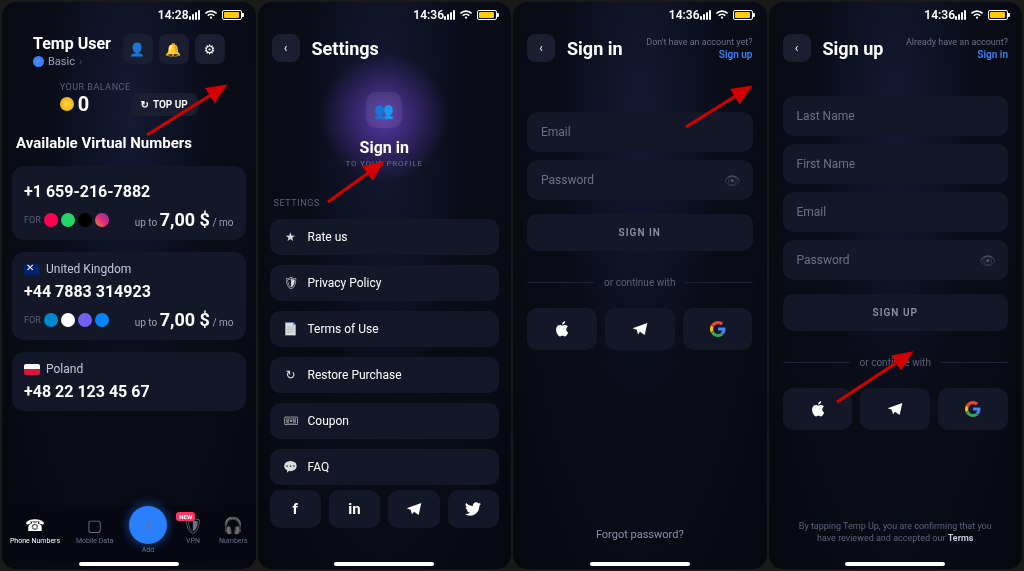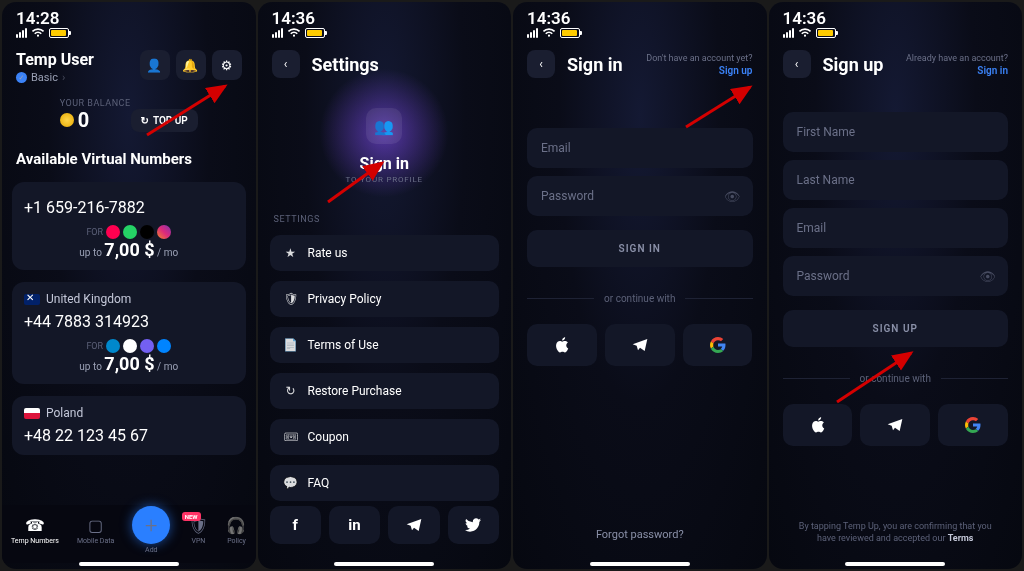--- a/index.html
+++ b/index.html
@@ -3,54 +3,54 @@
 <meta charset="utf-8">
 <style>
   * { box-sizing: border-box; margin: 0; padding: 0; font-family: -apple-system, BlinkMacSystemFont, "Segoe UI", Roboto, sans-serif; }
   body { background: #1a1a1a; display: flex; gap: 2px; padding: 2px; }
   .phone {
     width: 254px; height: 567px;
     background: radial-gradient(ellipse at 50% 20%, #141933 0%, #0a0c18 45%, #060810 100%);
     border-radius: 14px; overflow: hidden; position: relative; color: #fff; font-size: 12px;
     display: flex; flex-direction: column;
   }
-  .status-bar { display: flex; justify-content: space-between; padding: 6px 14px 2px; font-size: 17px; font-weight: 600; flex-direction: column; }
+  .status-bar { display: flex; justify-content: flex-end; padding: 6px 14px 2px; font-size: 12px; font-weight: 600; }
   .status-right { display: flex; gap: 4px; align-items: center; }
   .sig-icon, .wifi-icon, .batt-icon { display: inline-block; }
   .batt-icon { width: 20px; height: 10px; border: 1px solid #fff; border-radius: 2px; position: relative; }
   .batt-icon:after { content:''; position:absolute; right:-3px; top:2px; width:2px; height:4px; background:#fff; border-radius:0 1px 1px 0;}
   .batt-fill { position:absolute; left:1px; top:1px; bottom:1px; width:15px; background:#ffcc00; border-radius:1px;}
   .sig-bars { display:flex; gap:1px; align-items:flex-end;}
   .sig-bars span{ width:2px; background:#fff; border-radius:1px;}
   .sig-bars span:nth-child(1){height:4px;} .sig-bars span:nth-child(2){height:6px;} .sig-bars span:nth-child(3){height:8px;} .sig-bars span:nth-child(4){height:10px;}
   .wifi-svg { width:14px; height:10px; }
 
   
-  .s1-header { padding: 10px 14px 4px; display:flex; justify-content:space-between; align-items:flex-start;}
+  .s1-header { padding: 10px 31px 4px; display:flex; justify-content:space-between; align-items:flex-start;}
   .user-block .uname { font-size:16px; font-weight:700;}
   .user-block .plan { font-size:11px; color:#9aa0b4; display:flex; align-items:center; gap:4px; margin-top:2px;}
   .badge-check{ width:11px;height:11px;border-radius:50%;background:#3b82f6;display:inline-flex;align-items:center;justify-content:center;font-size:7px;}
   .hdr-btns { display:flex; gap:6px;}
   .hdr-btn { width:30px;height:30px;border-radius:8px;background:#1a1e30;display:flex;align-items:center;justify-content:center;font-size:13px;cursor:pointer;}
   .balance-row{ padding: 10px 14px 4px; display:flex; justify-content:center; align-items:flex-end;}
   .balance-label{ font-size:9px; color:#5c6178; letter-spacing:0.5px;}
   .balance-val{ font-size:20px; font-weight:700; display:flex; align-items:center; gap:4px;}
   .coin{width:14px;height:14px;border-radius:50%;background:radial-gradient(circle,#ffd54a,#e6a800);display:inline-block;}
   .topup-btn{ background:#1a1e30; border-radius:8px; padding:6px 10px; font-size:10px; font-weight:600; display:flex; align-items:center; gap:4px;cursor:pointer;}
   .avail-title{ padding:14px 14px 8px; font-size:15px; font-weight:700;}
   .num-card{ margin:6px 10px; background:#131727; border-radius:12px; padding:10px 12px;}
   .num-country{ display:flex; align-items:center; gap:6px; font-size:12px; color:#c3c7d8;}
   .flag{ width:16px;height:11px;border-radius:2px;display:inline-block;}
   .flag-us{ background:linear-gradient(#b22234 0,#b22234 50%,#fff 50%,#fff 100%); position:relative;}
   .flag-us:before{content:'';position:absolute;left:0;top:0;width:7px;height:6px;background:#3c3b6e;}
   .flag-uk{ background:#012169; position:relative;}
   .flag-uk:after{content:'✕';position:absolute;left:2px;top:-2px;color:#fff;font-size:10px;}
   .flag-pl{ background:linear-gradient(#fff 0,#fff 50%,#dc143c 50%,#dc143c 100%);}
-  .num-val{ font-size:16px; font-weight:400; margin-top:6px;}
-  .num-footer{ display:flex; justify-content:space-between; align-items:center; margin-top:8px;flex-direction:column;}
+  .num-val{ font-size:16px; font-weight:700; margin-top:6px;}
+  .num-footer{ display:flex; justify-content:space-between; align-items:center; margin-top:8px;}
   .for-label{ font-size:9px; color:#5c6178; display:flex; align-items:center; gap:3px;}
   .app-ico{ width:14px;height:14px;border-radius:50%; display:inline-block;}
   .price{ font-size:10px; color:#9aa0b4;}
   .price b{ font-size:18px; color:#fff; font-weight:700;}
   .tab-bar{ position:absolute; bottom:6px; left:0; right:0; height:58px; background:rgba(6,8,16,0.92); display:flex; justify-content:space-around; align-items:center; padding-bottom:8px;}
   .tab-item{ display:flex; flex-direction:column; align-items:center; gap:2px; font-size:7px; color:#6b7088;cursor:pointer;}
   .tab-item.active{ color:#fff;}
   .tab-ico{ font-size:16px;}
   .fab{ width:38px;height:38px;border-radius:50%;background:#2a7fff;display:flex;align-items:center;justify-content:center;font-size:22px;font-weight:300;box-shadow:0 0 12px rgba(42,127,255,0.6);}
   .home-ind{ position:absolute; bottom:3px; left:50%; transform:translateX(-50%); width:100px; height:4px; background:#fff; border-radius:3px;}
@@ -185,38 +185,38 @@
     <div class="num-country">
         <span class="flag flag-pl"></span>
         <span>Poland</span>
       </div>
     <div class="num-val">+48 22 123 45 67</div>
   </div>
 
   <div class="tab-bar">
     <div class="tab-item active">
         <span class="tab-ico">☎</span>
-        <span>Temp Numbers</span>
+        <span>Phone Numbers</span>
       </div>
     <div class="tab-item">
         <span class="tab-ico">▢</span>
         <span>Mobile Data</span>
       </div>
     <div class="tab-item">
         <div class="fab">+</div>
         <span>Add</span>
       </div>
     <div class="tab-item" style="position:relative">
         <span class="tab-ico">🛡</span>
         <span>VPN</span>
         <span class="new-badge">NEW</span>
       </div>
     <div class="tab-item">
         <span class="tab-ico">🎧</span>
-        <span>Policy</span>
+        <span>Numbers</span>
       </div>
   </div>
   <div class="home-ind"></div>
 
   <div class="arrow" style="left:135px;top:78px;">
     <svg width="100" height="60">
         <defs>
           <marker id="ah1" markerWidth="8" markerHeight="8" refX="6" refY="3" orient="auto">
             <path d="M0,0 L7,3 L0,6 Z" fill="#d40000"></path>
           </marker>
@@ -401,22 +401,22 @@
     <div class="aux-left">
       <div class="back-btn">‹</div>
       <div class="nav-title">Sign up</div>
     </div>
     <div style="text-align:right">
       <div class="aux-hint">Already have an account?</div>
       <div class="aux-link">Sign in</div>
     </div>
   </div>
   <div class="form-wrap">
+    <div class="input-field"><span>Last Name</span></div>
     <div class="input-field"><span>First Name</span></div>
-    <div class="input-field"><span>Last Name</span></div>
     <div class="input-field"><span>Email</span></div>
     <div class="input-field"><span>Password</span><span class="eye-ico">👁</span></div>
     <div class="primary-btn">SIGN UP</div>
     <div class="divider-row">
         <span>or continue with</span>
       </div>
     <div class="oauth-row">
       <div class="oauth-btn">
           <svg width="15" height="18" viewBox="0 0 18 22">
             <path d="M14.8 11.6c0-2.4 2-3.6 2-3.6-1.1-1.6-2.8-1.8-3.4-1.8-1.4-.2-2.8.8-3.5.8s-1.8-.8-3-.8c-1.5 0-3 1-3.8 2.3-1.6 2.8-.4 7 1.2 9.3.8 1.1 1.7 2.4 2.9 2.3 1.2 0 1.6-.8 3-.8s1.8.8 3 .8 2-1.1 2.8-2.3c.9-1.3 1.2-2.6 1.2-2.7 0 0-2.4-.9-2.4-3.5zM12.5 4.3c.6-.8 1-1.9 1-2.9-.9 0-2 .6-2.7 1.4-.6.7-1.1 1.8-1 2.8 1 0 2-.5 2.7-1.3z" fill="#fff"></path>

